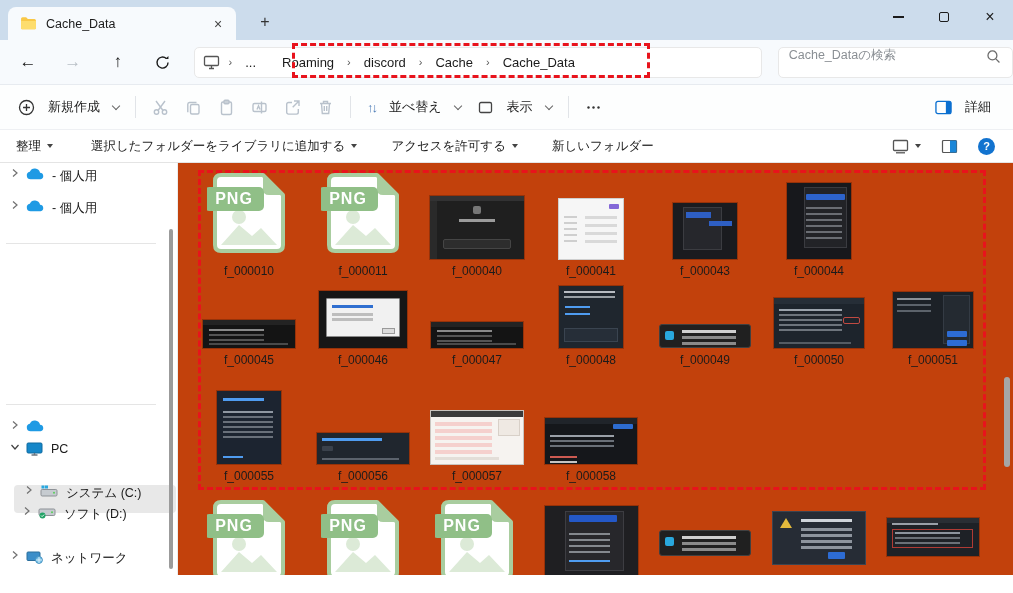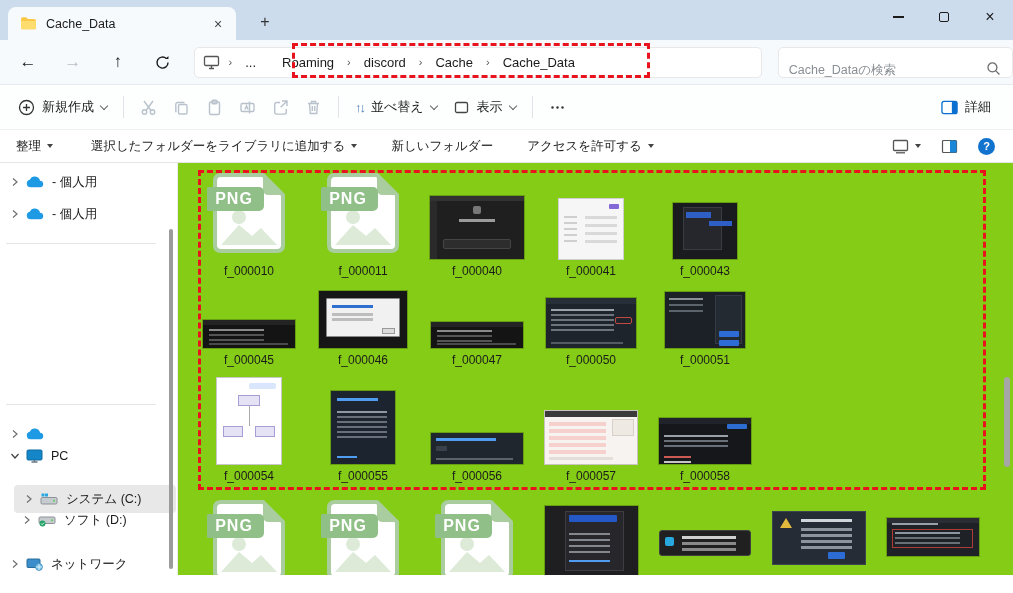--- a/index.html
+++ b/index.html
@@ -18,59 +18,59 @@
   .wc .maxg{width:10px;height:10px;border:1.3px solid #1b1b1b;border-radius:2px}
   .wc.close{font-size:16px}
 
   
   .navbar{position:relative;height:45px;background:#f7fafd;display:flex;align-items:center;border-bottom:1px solid #e7ebf0}
   .navbtn{width:34px;height:32px;display:flex;align-items:center;justify-content:center;font-size:17px;color:#1b1b1b;border-radius:4px;margin-left:11px}
   .navbtn.disabled{color:#b9bfc6}
   .addressbar{margin-left:14px;width:570px;height:31px;background:#fff;border:1px solid #e8e8e8;border-radius:5px;display:flex;align-items:center;padding:0 8px;font-size:13px}
   .crumbsep{color:#555;margin:0 9px;font-size:11px}
   .crumb{padding:2px 4px;white-space:nowrap}
-  .searchbox{margin-left:16px;width:236px;height:31px;background:#fff;border:1px solid #e8e8e8;border-radius:5px;display:flex;align-items:flex-end;padding:0 10px}
+  .searchbox{margin-left:16px;width:236px;height:31px;background:#fff;border:1px solid #e8e8e8;border-radius:5px;display:flex;align-items:flex-start;padding:0 10px}
   .searchbox input{border:none;outline:none;flex:1;font-size:12.5px;color:#333;background:transparent}
   .searchbox input::placeholder{color:#8a8f94}
 
   
   .redrect{position:absolute;border:3px dashed #e8131c;pointer-events:none;z-index:50}
   .rr-breadcrumb{left:292px;top:3px;width:358px;height:35px}
   .rr-files{left:20px;top:7px;width:788px;height:320px}
 
   
   .toolbar{height:45px;background:#fdfefe;display:flex;align-items:center;border-bottom:1px solid #eef0f3;box-shadow:0 1px 2px rgba(0,0,0,.04)}
-  .tbtn{display:flex;align-items:center;gap:7px;padding:6px 8px;border-radius:4px;color:#1b1b1b;font-size:13px}
+  .tbtn{display:flex;align-items:center;gap:13px;padding:6px 8px;border-radius:4px;color:#1b1b1b;font-size:13px}
   .tdiv{width:1px;height:22px;background:#e1e4e8;margin:0 8px}
   .icon16{width:17px;height:17px;display:block}
   .gicon{stroke:#b9c2cc;fill:none;stroke-width:1.4}
   .kicon{stroke:#444;fill:none;stroke-width:1.3}
   .chev{width:6px;height:6px;border-right:1.4px solid #666;border-bottom:1.4px solid #666;transform:rotate(45deg);margin-top:-3px}
   .sorticon{color:#4a7ab5;font-size:13px;letter-spacing:-2px}
   .spacer{flex:1}
   .details-btn{margin-right:14px}
 
   
   .commandbar{height:33px;background:#fff;display:flex;align-items:center;border-bottom:1px solid #e4e4e4;font-size:12.5px;color:#1e1e1e}
   .cbtn{display:flex;align-items:center;gap:6px;padding:4px 10px}
   .tri{width:0;height:0;border-left:3.5px solid transparent;border-right:3.5px solid transparent;border-top:4.5px solid #444}
   .helpbtn{width:17px;height:17px;border-radius:50%;background:#1273cf;color:#fff;font-size:11px;font-weight:bold;display:flex;align-items:center;justify-content:center}
 
   
   .body{position:relative;display:flex;height:412px;overflow:hidden}
   .sidebar{position:relative;width:178px;flex:none;border-right:1px solid #ececec;font-size:12.5px}
-  .srow{position:absolute;left:0;width:172px;height:28px;display:flex;align-items:center;border-radius:4px}
+  .srow{position:absolute;left:0;width:172px;height:28px;display:flex;border-radius:4px}
   .srow .sv{width:10px;height:10px;margin:0 6px 0 10px;flex:none}
   .srow.sel{background:#e8e8e8;width:162px;left:2px}
   .slabel{margin-left:8px;white-space:nowrap}
   .ssep{position:absolute;left:6px;width:150px;height:1px;background:#e5e5e5}
   .sthumb{position:absolute;left:169px;width:4px;border-radius:2px;background:#9b9b9b}
   .ind1{margin-left:12px}
 
-  .content{position:relative;flex:1;background:#84cc16;overflow:hidden}
+  .content{position:relative;flex:1;background:#c2410c;overflow:hidden}
   .grid{position:absolute;left:0;top:6px;right:10px}
   .grow{display:flex;padding-left:14px}
   .r1{height:110px}.r2{height:89px}.r3{height:116px}.r4{height:150px}
   .cell{width:114px;flex:none;display:flex;flex-direction:column;align-items:center;justify-content:flex-end}
   .r4 .cell{justify-content:flex-start}
   .flabel{height:16px;line-height:16px;font-size:12px;color:#1b1b1b;margin-top:4px;white-space:nowrap}
   .vthumb{position:absolute;right:3px;top:214px;width:6px;height:90px;border-radius:3px;background:#a6a6a6}
 
   
   .thumb{position:relative;overflow:hidden;flex:none}
@@ -346,25 +346,25 @@
   <div class="commandbar">
     <div class="cbtn" style="margin-left:6px">
         <span>整理</span>
         <span class="tri"></span>
       </div>
     <div class="cbtn" style="margin-left:18px">
         <span>選択したフォルダーをライブラリに追加する</span>
         <span class="tri"></span>
       </div>
     <div class="cbtn" style="margin-left:14px">
-        <span>新しいフォルダー</span>
-      </div>
-    <div class="cbtn" style="margin-left:14px">
         <span>アクセスを許可する</span>
         <span class="tri"></span>
+      </div>
+    <div class="cbtn" style="margin-left:14px">
+        <span>新しいフォルダー</span>
       </div>
     <div class="spacer"></div>
     <div class="cbtn">
       <svg class="icon16" viewBox="0 0 17 15">
           <rect x="1.5" y="1.5" width="14" height="10" rx="1" fill="none" stroke="#555" stroke-width="1.3"></rect>
           <path d="M4 13.8h9" stroke="#555" stroke-width="1.3"></path>
         </svg>
       <span class="tri"></span>
     </div>
     <div class="cbtn">
@@ -504,20 +504,28 @@
             <div class="flabel">f_000041</div>
           </div>
           <div class="cell">
             <div class="thumb shot v-dark-dropdown" style="width:64px;height:56px">
                 <i class="d1"></i>
                 <i class="d2"></i>
                 <i class="d3"></i>
               </div>
             <div class="flabel">f_000043</div>
           </div>
+          <div class="cell">
+            <div class="thumb shot v-dark-menu" style="width:64px;height:76px">
+                <i class="d1"></i>
+                <i class="d2"></i>
+                <i class="d3"></i>
+              </div>
+            <div class="flabel">f_000044</div>
+          </div>
         </div>
 
         <div class="grow r2">
           <div class="cell">
             <div class="thumb shot v-dark-wide" style="width:92px;height:28px">
                 <i class="d1"></i>
                 <i class="d2"></i>
               </div>
             <div class="flabel">f_000045</div>
           </div>
@@ -530,46 +538,53 @@
             <div class="flabel">f_000046</div>
           </div>
           <div class="cell">
             <div class="thumb shot v-dark-wide" style="width:92px;height:26px">
                 <i class="d1"></i>
                 <i class="d2"></i>
               </div>
             <div class="flabel">f_000047</div>
           </div>
           <div class="cell">
+            <div class="thumb shot v-dark-links" style="width:64px;height:62px">
+                <i class="d1"></i>
+                <i class="d2"></i>
+                <i class="d3"></i>
+              </div>
+            <div class="flabel">f_000048</div>
+          </div>
+          <div class="cell">
+            <div class="thumb v-toast" style="width:92px;height:24px">
+                <i class="d1"></i>
+                <i class="d2"></i>
+              </div>
+            <div class="flabel">f_000049</div>
+          </div>
+          <div class="cell">
             <div class="thumb shot v-dark-red" style="width:90px;height:50px">
                 <i class="d1"></i>
                 <i class="d2"></i>
                 <i class="d3"></i>
               </div>
             <div class="flabel">f_000050</div>
           </div>
           <div class="cell">
             <div class="thumb shot v-dark-panels" style="width:80px;height:56px">
                 <i class="d1"></i>
                 <i class="d2"></i>
                 <i class="d3"></i>
               </div>
             <div class="flabel">f_000051</div>
           </div>
         </div>
 
         <div class="grow r3">
-          <div class="cell">
-            <div class="thumb shot v-uml" style="width:64px;height:86px">
-                <i class="d1"></i>
-                <i class="d2"></i>
-                <i class="d3"></i>
-              </div>
-            <div class="flabel">f_000054</div>
-          </div>
           <div class="cell">
             <div class="thumb shot v-dark-text" style="width:64px;height:73px">
                 <i class="d1"></i>
                 <i class="d2"></i>
                 <i class="d3"></i>
               </div>
             <div class="flabel">f_000055</div>
           </div>
           <div class="cell">
             <div class="thumb shot v-dark-wide2" style="width:92px;height:31px">

